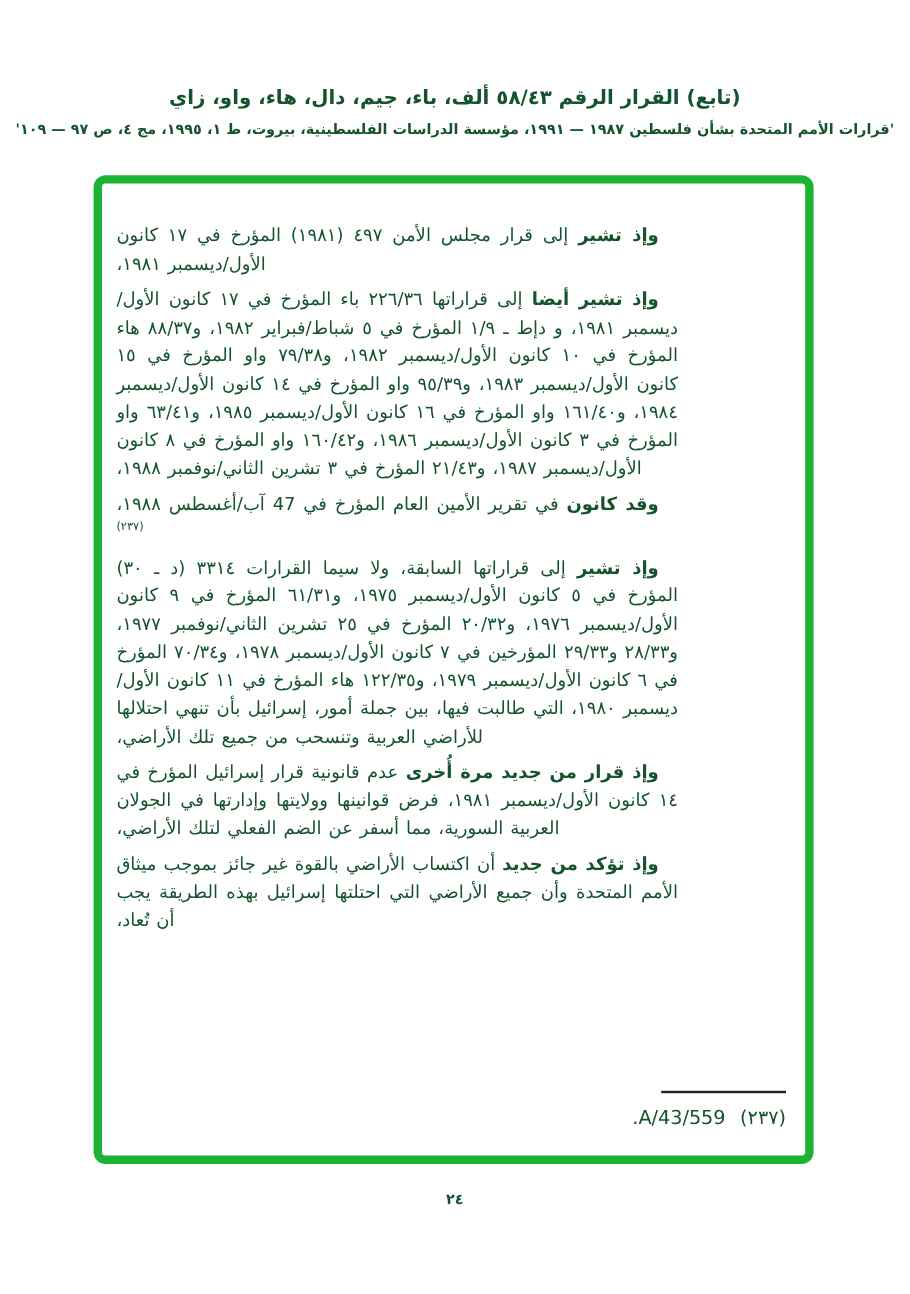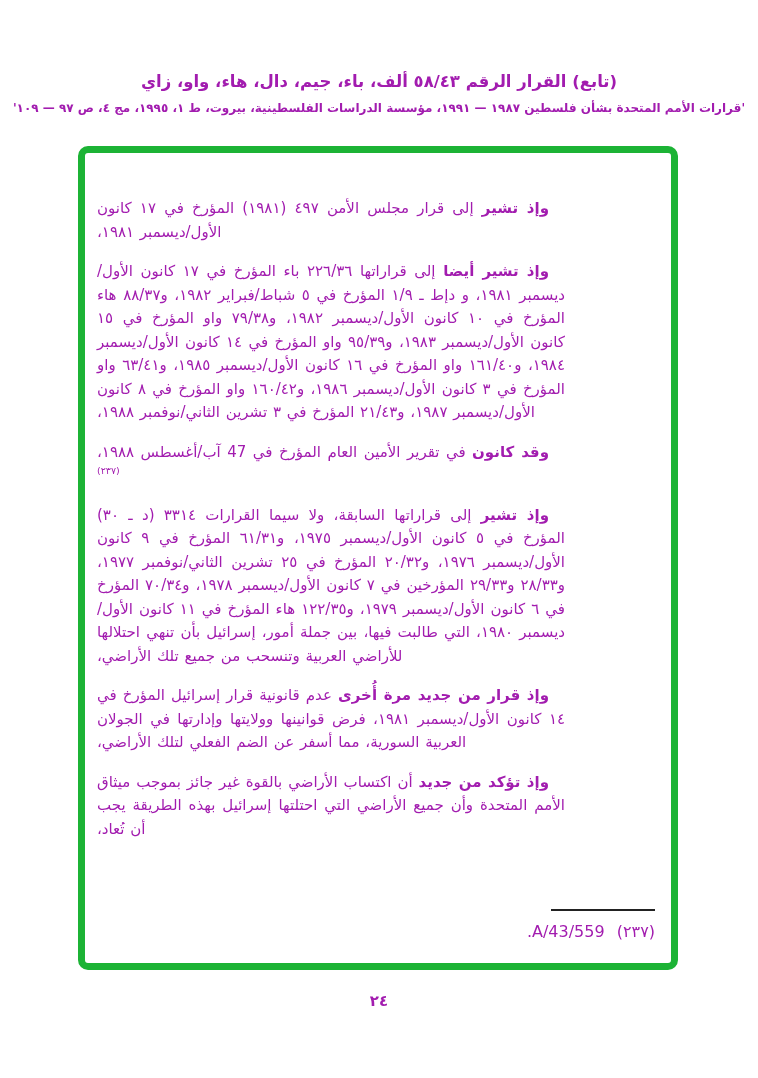--- a/index.html
+++ b/index.html
@@ -3,21 +3,21 @@
 <meta charset="utf-8">
 <style>
   html, body { margin: 0; padding: 0; background: #ffffff; }
   .page {
     position: relative;
     width: 758px;
     height: 1078px;
     background: #ffffff;
     overflow: hidden;
     font-family: "DejaVu Sans", sans-serif;
-    color: #a21caf;
+    color: #14532d;
   }
   .header {
     position: absolute;
     top: 72px;
     left: 0;
     width: 100%;
     text-align: center;
     direction: rtl;
   }
   .doc-title {
@@ -43,21 +43,21 @@
     background: #ffffff;
   }
   .body-text {
     position: absolute;
     top: 28px;
     left: 12px;
     width: 468px;
     direction: rtl;
   }
   .body-text p {
-    margin: 16px 0 6px 0;
+    margin: 4px 0 6px 0;
     font-size: 15px;
     line-height: 23.5px;
     text-align: justify;
     text-align-last: left;
     text-indent: 16px;
     word-spacing: 1px;
   }
   .lead { font-weight: bold; }
   .fn-ref {
     font-size: 9.5px;
@@ -83,21 +83,21 @@
     font-size: 16px;
     white-space: nowrap;
   }
   .footnote-line .marker { margin-left: 7px; }
   .page-number {
     position: absolute;
     top: 992px;
     left: 0;
     width: 100%;
     text-align: center;
-    font-size: 15px;
+    font-size: 12px;
     font-weight: bold;
     direction: rtl;
   }
 </style>
 </head>
 <body>
 
 <div class="page">
 
   <div class="header">

